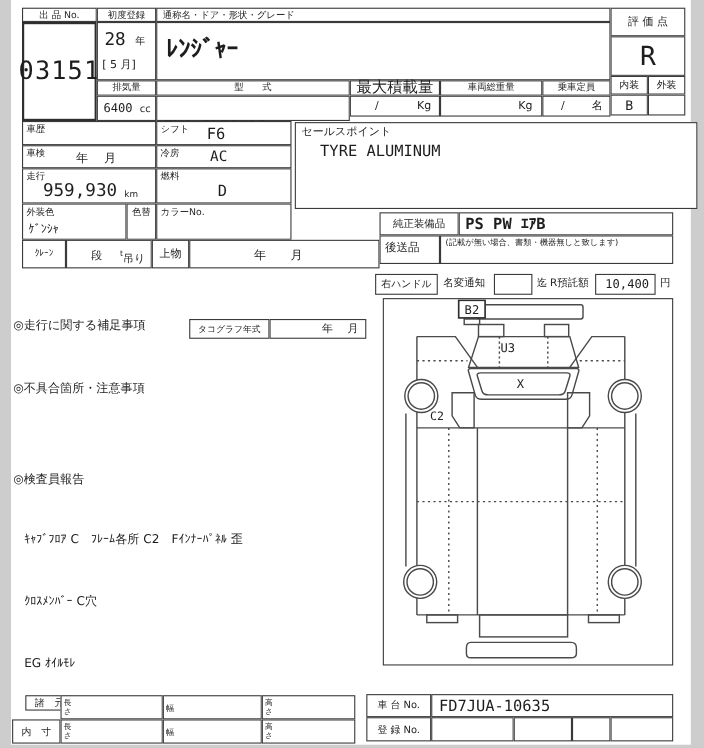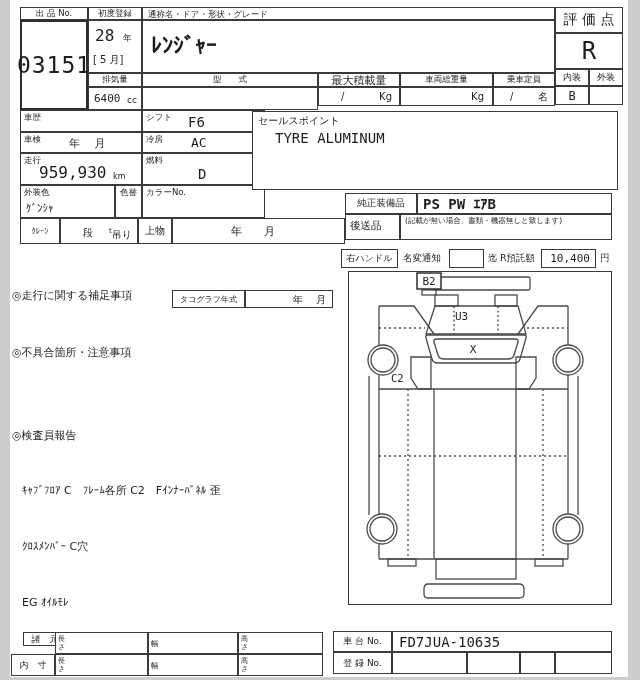--- a/index.html
+++ b/index.html
@@ -51,42 +51,42 @@
   <span class="tx" style="right:4px;top:7px;font-size:9px">cc</span>
 </div>
 <div class="bx c" style="left:142px;top:73px;width:176px;height:14px">
   <span style="font-size:8.5px">型　　式</span>
 </div>
 <div class="bx" style="left:142px;top:87px;width:176px;height:23px">
   <span class="tx mono" style="left:6px;top:20px;font-size:14px">TKG-FD7JUAG</span>
 </div>
 
 <div class="bx c" style="left:318px;top:73px;width:82px;height:14px">
-  <span style="font-size:11px">最大積載量</span>
+  <span style="font-size:14px">最大積載量</span>
 </div>
 <div class="bx" style="left:318px;top:87px;width:82px;height:19px">
   <span class="tx" style="left:22px;top:3px;font-size:10px">/</span>
   <span class="tx" style="right:7px;top:3px;font-size:10px">Kg</span>
 </div>
 <div class="bx c" style="left:400px;top:73px;width:93px;height:14px">
   <span style="font-size:8.5px">車両総重量</span>
 </div>
 <div class="bx" style="left:400px;top:87px;width:93px;height:19px">
   <span class="tx" style="right:8px;top:3px;font-size:10px">Kg</span>
 </div>
 <div class="bx c" style="left:493px;top:73px;width:62px;height:14px">
   <span style="font-size:8.5px">乗車定員</span>
 </div>
 <div class="bx" style="left:493px;top:87px;width:62px;height:19px">
   <span class="tx" style="left:16px;top:3px;font-size:10px">/</span>
   <span class="tx" style="right:6px;top:3px;font-size:10px">名</span>
 </div>
 
 <div class="bx c" style="left:555px;top:7px;width:68px;height:26px">
-  <span style="font-size:14px">評 価 点</span>
+  <span style="font-size:10px">評 価 点</span>
 </div>
 <div class="bx c" style="left:555px;top:33px;width:68px;height:36px">
   <span class="mono" style="font-size:24px">R</span>
 </div>
 <div class="bx c" style="left:555px;top:69px;width:34px;height:17px">
   <span style="font-size:9px">内装</span>
 </div>
 <div class="bx c" style="left:589px;top:69px;width:34px;height:17px">
   <span style="font-size:9px">外装</span>
 </div>
@@ -139,21 +139,21 @@
   <span class="tx" style="left:22px;top:8px;font-size:10px">段</span>
   <span class="tx" style="right:5px;top:8px;font-size:10px"><span style="font-size:7px;vertical-align:5px">t</span><span>吊り</span></span>
 </div>
 <div class="bx c" style="left:138px;top:218px;width:34px;height:26px">
   <span style="font-size:10px">上物</span>
 </div>
 <div class="bx" style="left:172px;top:218px;width:173px;height:26px">
   <span class="tx" style="left:58px;top:7px;font-size:11px">年　　月</span>
 </div>
 
-<div class="bx" style="left:252px;top:111px;width:366px;height:79px">
+<div class="bx" style="left:268px;top:111px;width:366px;height:79px">
   <span class="tx" style="left:5px;top:3px;font-size:10px">セールスポイント</span>
   <span class="tx mono" style="left:22px;top:18px;font-size:14px">TYRE ALUMINUM</span>
 </div>
 <div class="bx c" style="left:345px;top:193px;width:72px;height:21px">
   <span style="font-size:9.5px">純正装備品</span>
 </div>
 <div class="bx" style="left:417px;top:193px;width:195px;height:21px">
   <span class="tx mono" style="left:5px;top:2px;font-size:14px;font-weight:600">PS PW ｴｱB</span>
 </div>
 <div class="bx" style="left:345px;top:214px;width:55px;height:26px">

